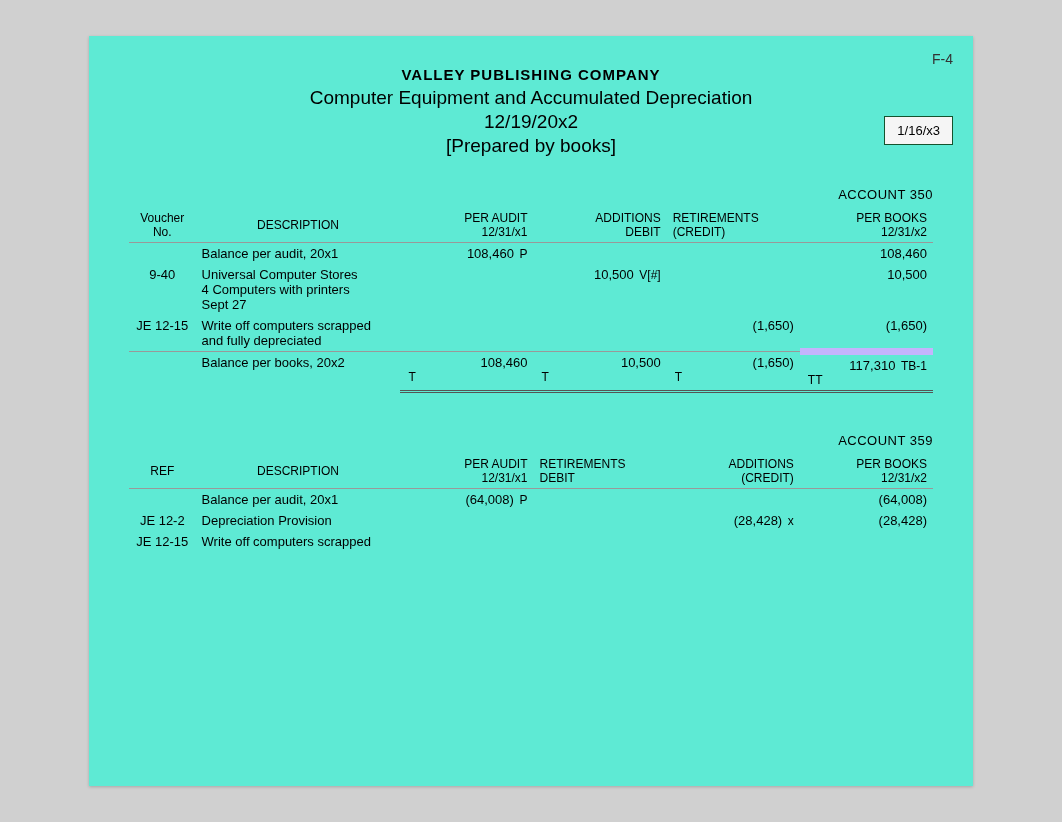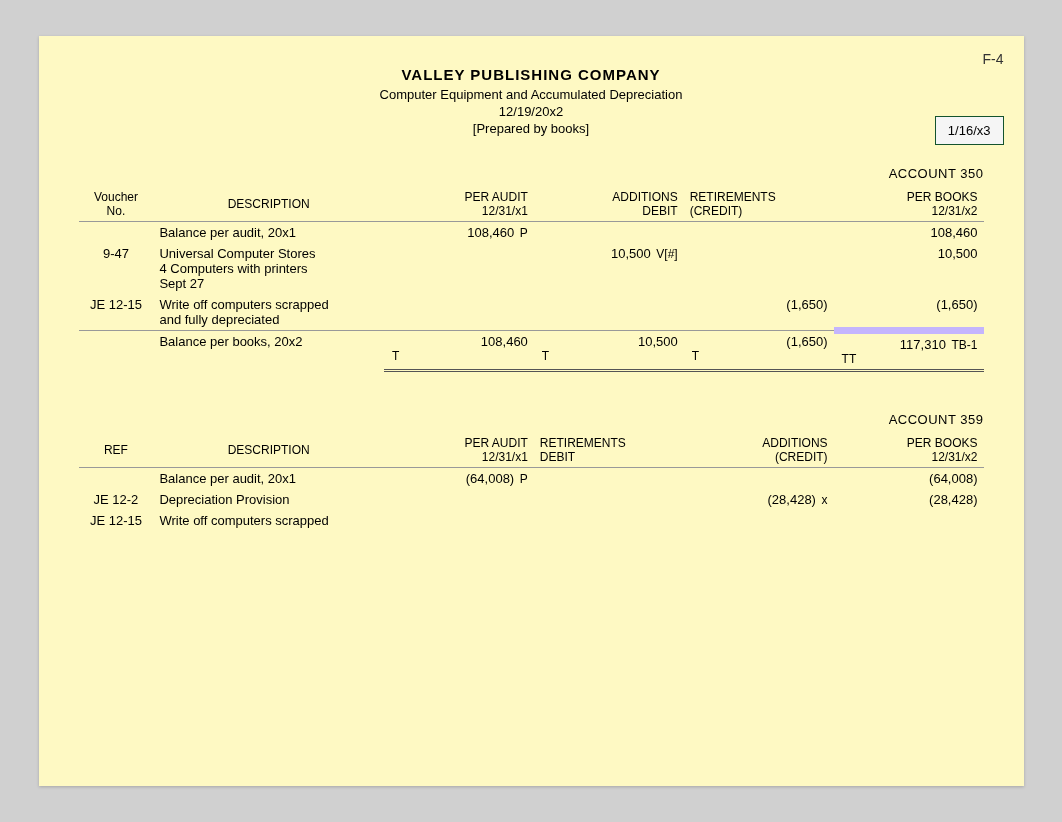--- a/index.html
+++ b/index.html
@@ -7,22 +7,22 @@
       background: #d0d0d0;
       font-family: Arial, sans-serif;
       font-size: 13px;
       display: flex;
       justify-content: center;
       align-items: center;
       min-height: 822px;
       width: 1062px;
     }
     .page {
-      background: #fef9c3;
-      width: 985px;
+      background: #5eead4;
+      width: 884px;
       min-height: 750px;
       padding: 30px 40px 40px 40px;
       position: relative;
       box-shadow: 0 1px 3px rgba(0,0,0,0.2);
     }
     .corner-label {
       position: absolute;
       top: 15px;
       right: 20px;
       font-size: 14px;
@@ -32,21 +32,21 @@
       text-align: center;
       margin-bottom: 30px;
     }
     .header .company-name {
       font-size: 15px;
       font-weight: bold;
       letter-spacing: 1px;
       margin-bottom: 4px;
     }
     .header .subtitle {
-      font-size: 13px;
+      font-size: 19px;
       margin-bottom: 2px;
     }
     .date-box {
       position: absolute;
       top: 80px;
       right: 20px;
       border: 1px solid #14532d;
       padding: 6px 12px;
       font-size: 13px;
       background: #f5f5f5;
@@ -131,21 +131,21 @@
           <td class="col-desc">Balance per audit, 20x1</td>
           <td class="col-per-audit num-cell">
             <span>108,460</span>&nbsp;<span class="marker">P</span>
           </td>
           <td class="col-additions num-cell"></td>
           <td class="col-retirements num-cell"></td>
           <td class="col-per-books num-cell">108,460</td>
         </tr>
 
         <tr>
-          <td class="col-voucher">9-47</td>
+          <td class="col-voucher">9-40</td>
           <td class="col-desc">Universal Computer Stores<br>4 Computers with printers<br>Sept 27</td>
           <td class="col-per-audit num-cell"></td>
           <td class="col-additions num-cell">
             <span>10,500</span>&nbsp;<span class="marker">V[#]</span>
           </td>
           <td class="col-retirements num-cell"></td>
           <td class="col-per-books num-cell">10,500</td>
         </tr>
 
         <tr class="underline-row">

